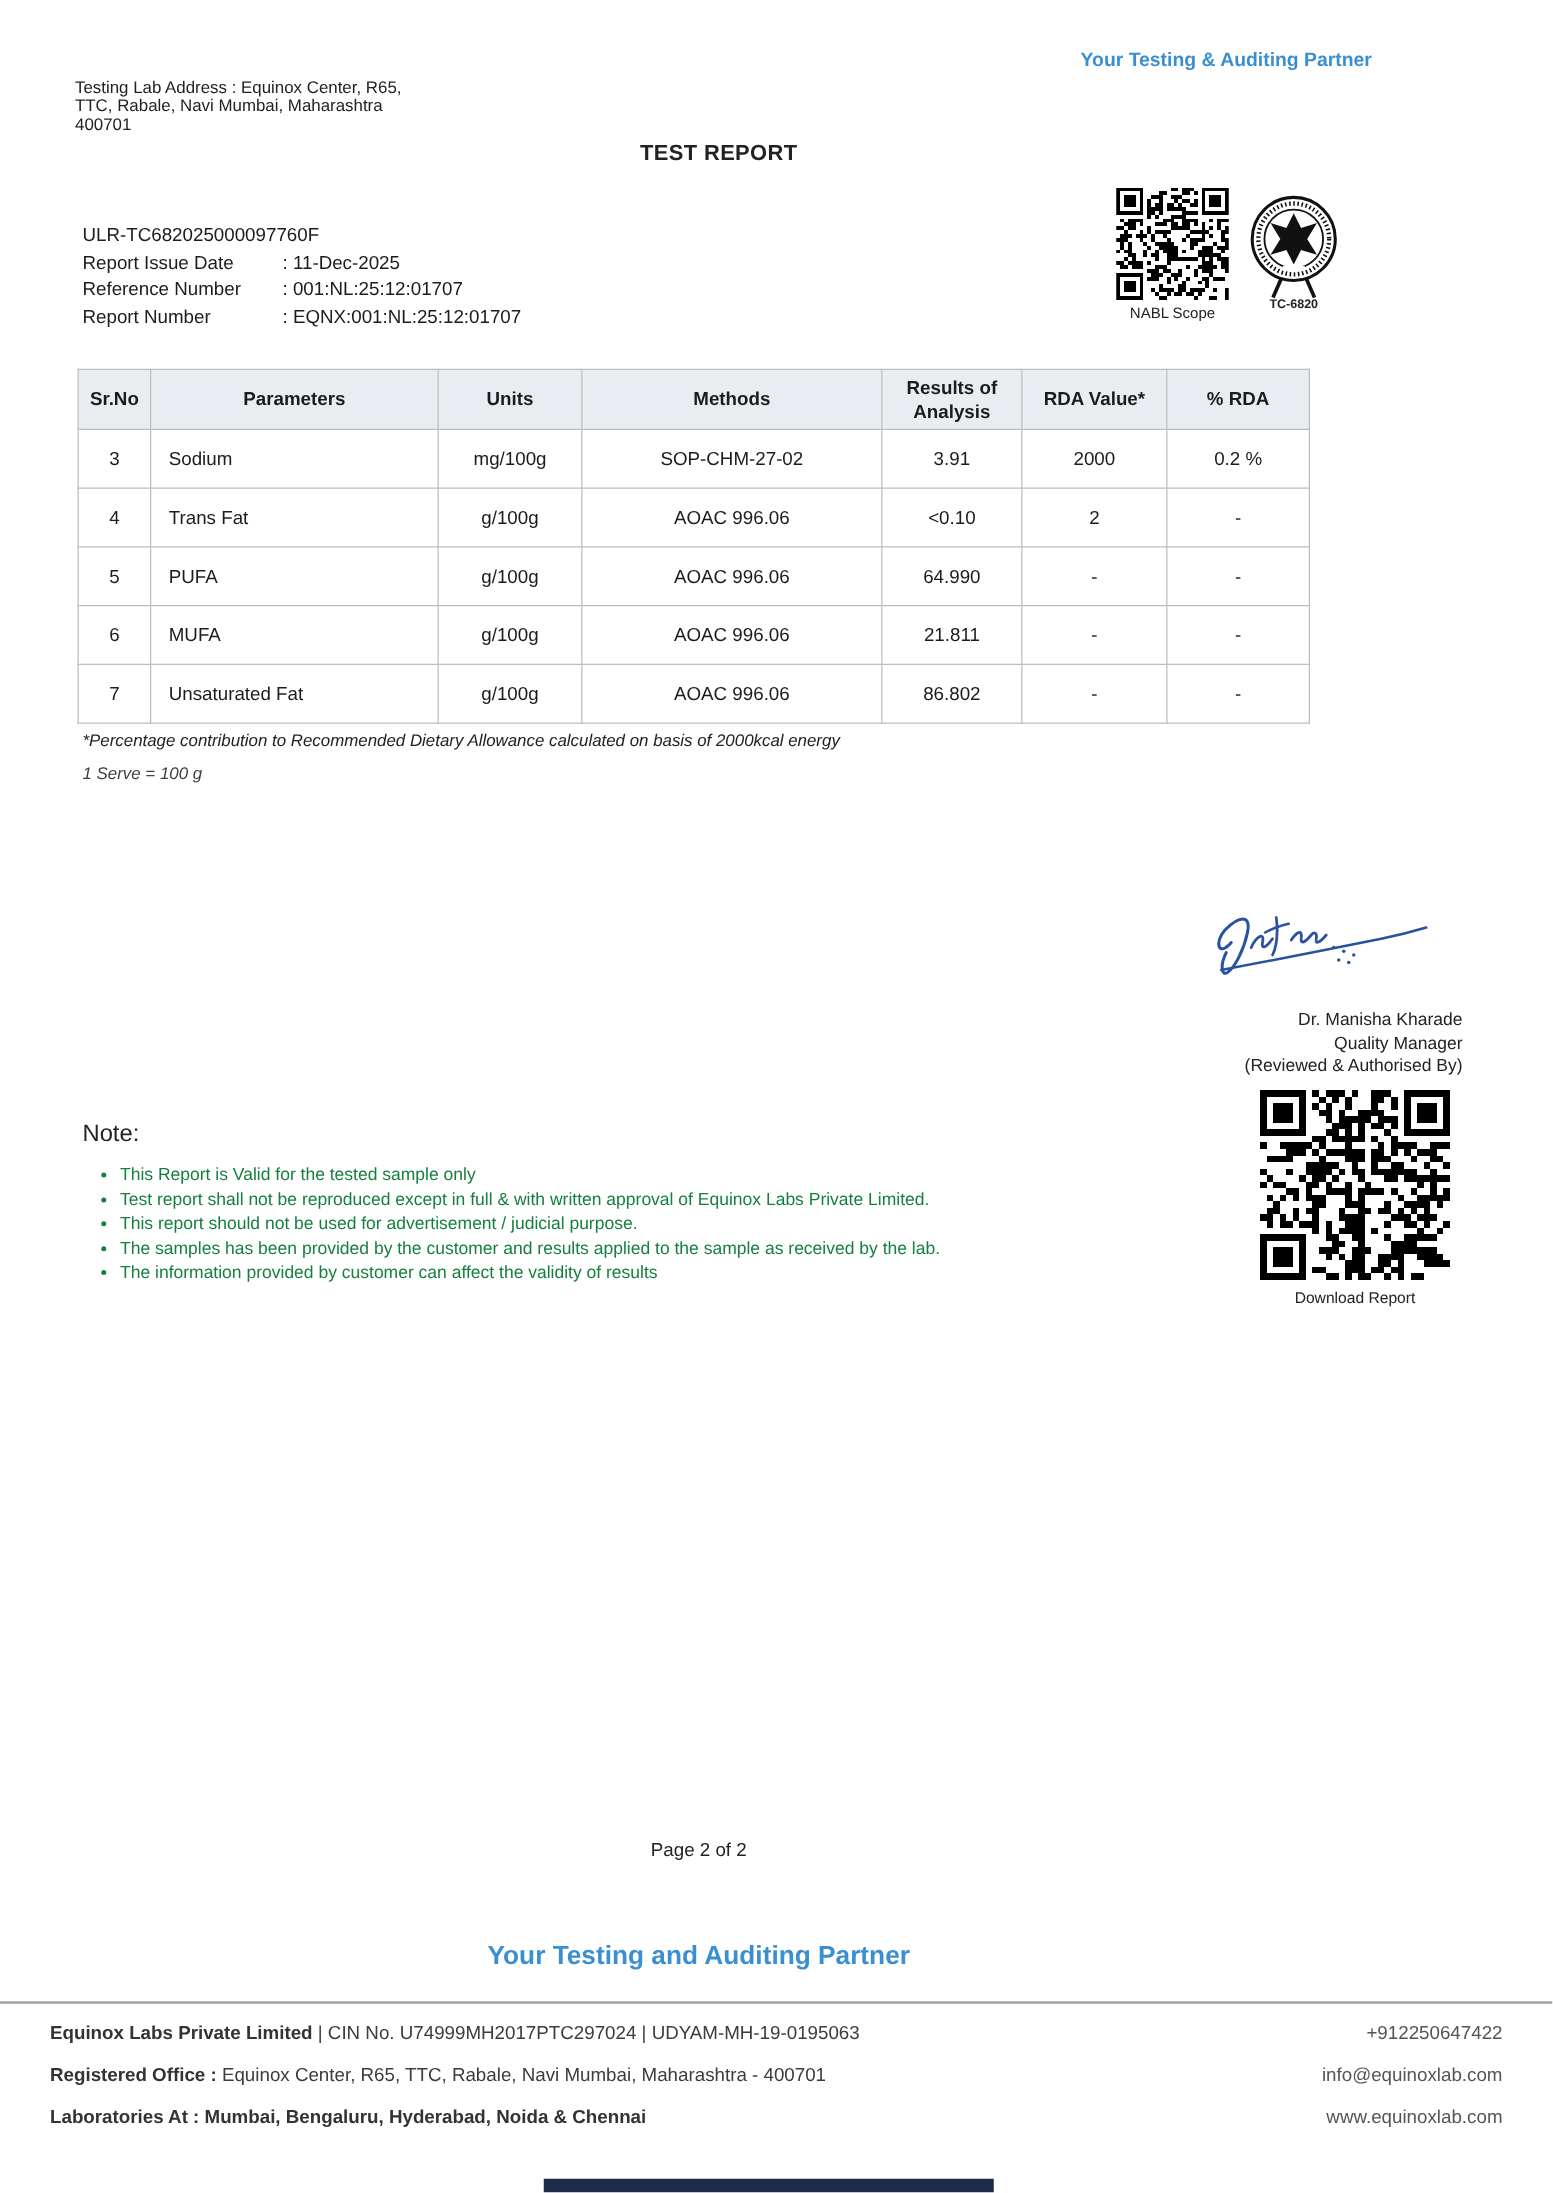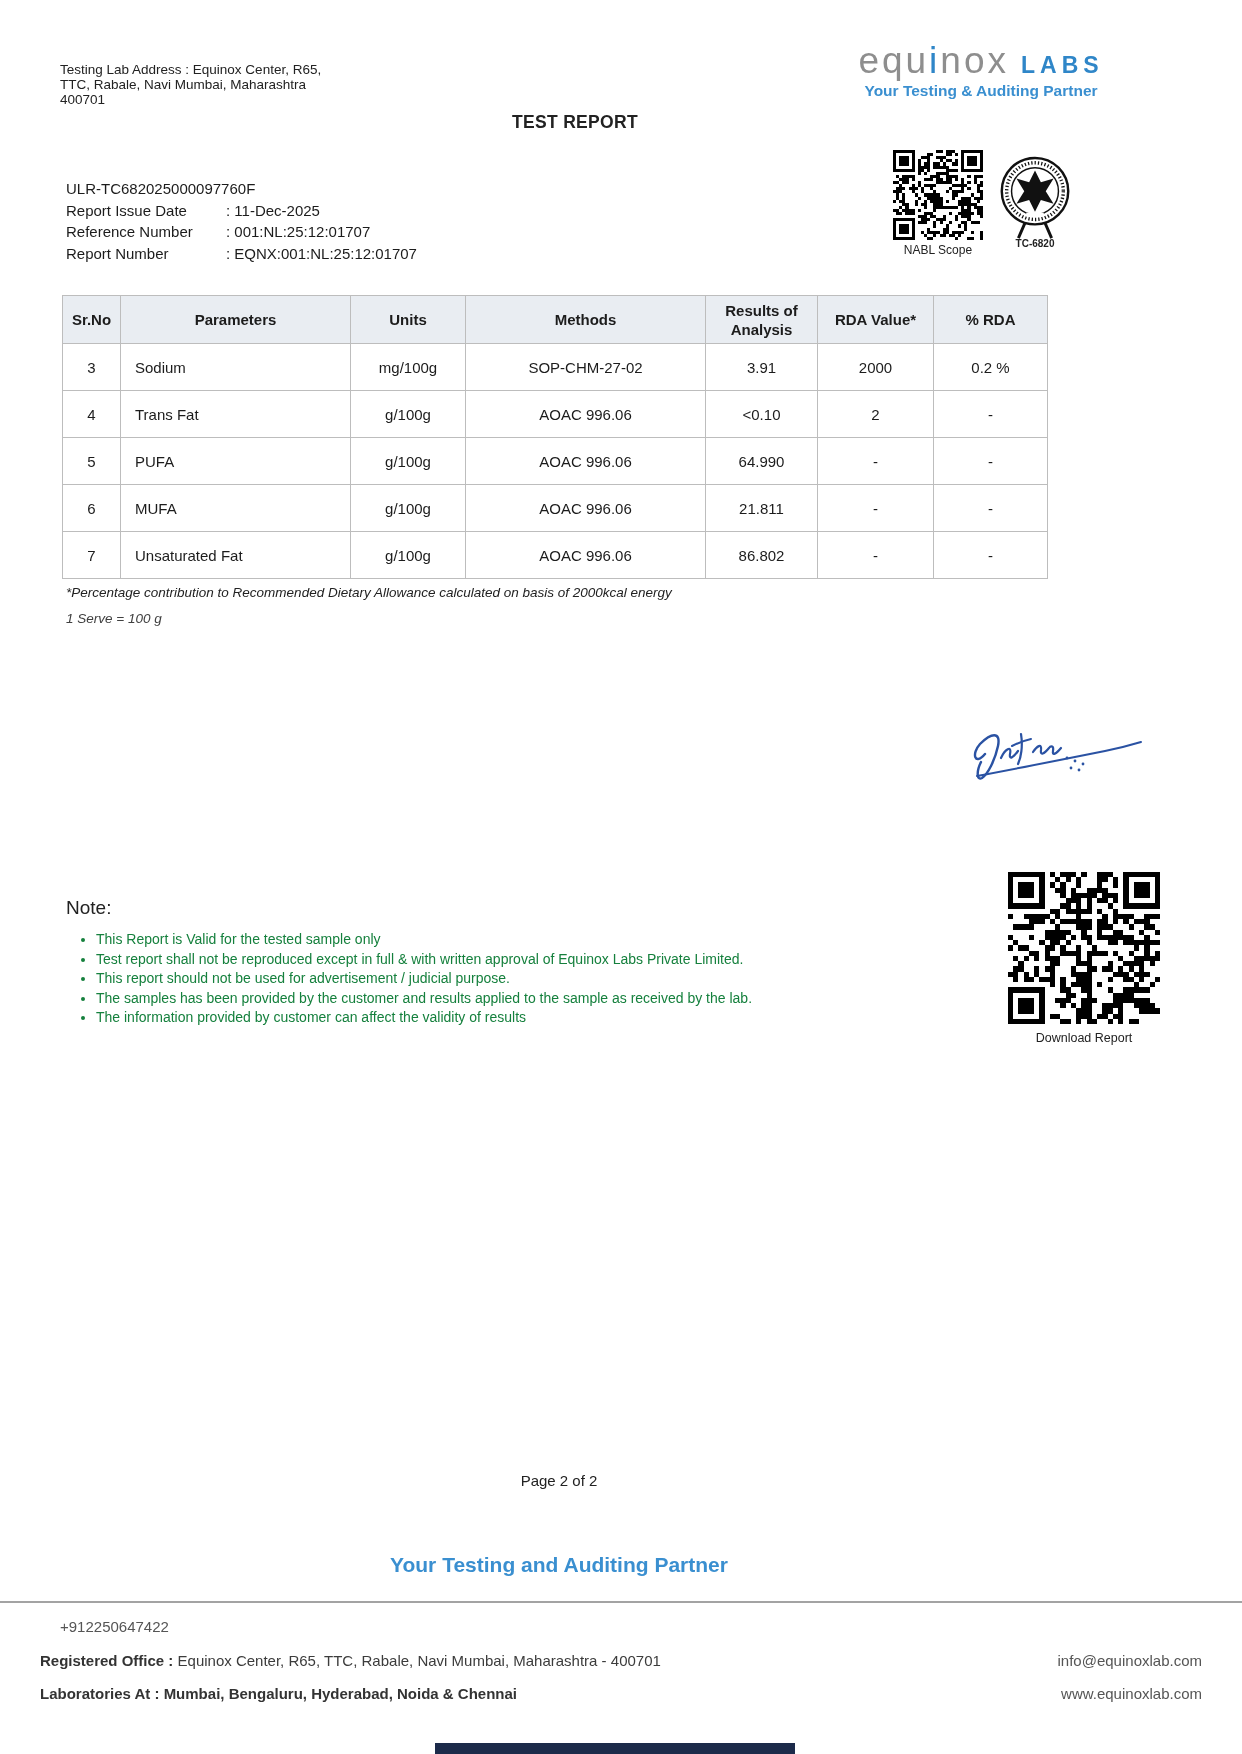--- a/index.html
+++ b/index.html
@@ -71,24 +71,20 @@
 
   <div class="address">
     <div>Testing Lab Address : Equinox Center, R65,</div>
     <div>TTC, Rabale, Navi Mumbai, Maharashtra</div>
     <div>400701</div>
   </div>
 
   <div class="report-title">TEST REPORT</div>
 
   <div class="logo">
-    <div class="logo-row">
-      <span class="logo-brand"><span>equ</span><span class="blue-i">i</span><span>nox</span></span>
-      <span class="logo-labs">LABS</span>
-    </div>
     <div class="logo-tagline">Your Testing &amp; Auditing Partner</div>
   </div>
 
   <div class="qr-nabl"><svg viewBox="0 0 29 29" width="100%" height="100%" shape-rendering="crispEdges" xmlns="http://www.w3.org/2000/svg">
         <rect width="29" height="29" fill="#fff"></rect>
         <rect x="0" y="0" width="1" height="1" fill="#000"></rect>
         <rect x="1" y="0" width="1" height="1" fill="#000"></rect>
         <rect x="2" y="0" width="1" height="1" fill="#000"></rect>
         <rect x="3" y="0" width="1" height="1" fill="#000"></rect>
         <rect x="4" y="0" width="1" height="1" fill="#000"></rect>
@@ -595,20 +591,25 @@
       <g fill="#2a52a3">
         <circle cx="102" cy="52" r="1.4"></circle>
           <circle cx="110" cy="55" r="1.4"></circle>
           <circle cx="118" cy="58" r="1.4"></circle>
         <circle cx="106" cy="62" r="1.4"></circle>
           <circle cx="114" cy="64" r="1.4"></circle>
       </g>
     </svg>
   </div>
 
+  <div class="signatory">
+    <div>Dr. Manisha Kharade</div>
+    <div>Quality Manager</div>
+    <div>(Reviewed &amp; Authorised By)</div>
+  </div>
 
   <div class="qr-download"><svg viewBox="0 0 29 29" width="100%" height="100%" shape-rendering="crispEdges" xmlns="http://www.w3.org/2000/svg">
         <rect width="29" height="29" fill="#fff"></rect>
         <rect x="0" y="0" width="1" height="1" fill="#000"></rect>
         <rect x="1" y="0" width="1" height="1" fill="#000"></rect>
         <rect x="2" y="0" width="1" height="1" fill="#000"></rect>
         <rect x="3" y="0" width="1" height="1" fill="#000"></rect>
         <rect x="4" y="0" width="1" height="1" fill="#000"></rect>
         <rect x="5" y="0" width="1" height="1" fill="#000"></rect>
         <rect x="6" y="0" width="1" height="1" fill="#000"></rect>
@@ -1036,20 +1037,21 @@
     </ul>
 
 
   <div class="page-indicator">Page 2 of 2</div>
 
   <div class="footer-tagline">Your Testing and Auditing Partner</div>
   <div class="footer-divider"></div>
 
   <div class="footer-rows">
     <div class="footer-row">
+      <div><span class="left-bold">Equinox Labs Private Limited</span><span> | CIN No. U74999MH2017PTC297024 | UDYAM-MH-19-0195063</span></div>
       <div class="right">+912250647422</div>
     </div>
     <div class="footer-row">
       <div><span class="left-bold">Registered Office :</span><span> Equinox Center, R65, TTC, Rabale, Navi Mumbai, Maharashtra - 400701</span></div>
       <div class="right">info@equinoxlab.com</div>
     </div>
     <div class="footer-row">
       <div><span class="left-bold">Laboratories At : Mumbai, Bengaluru, Hyderabad, Noida &amp; Chennai</span><span></span></div>
       <div class="right">www.equinoxlab.com</div>
     </div>

